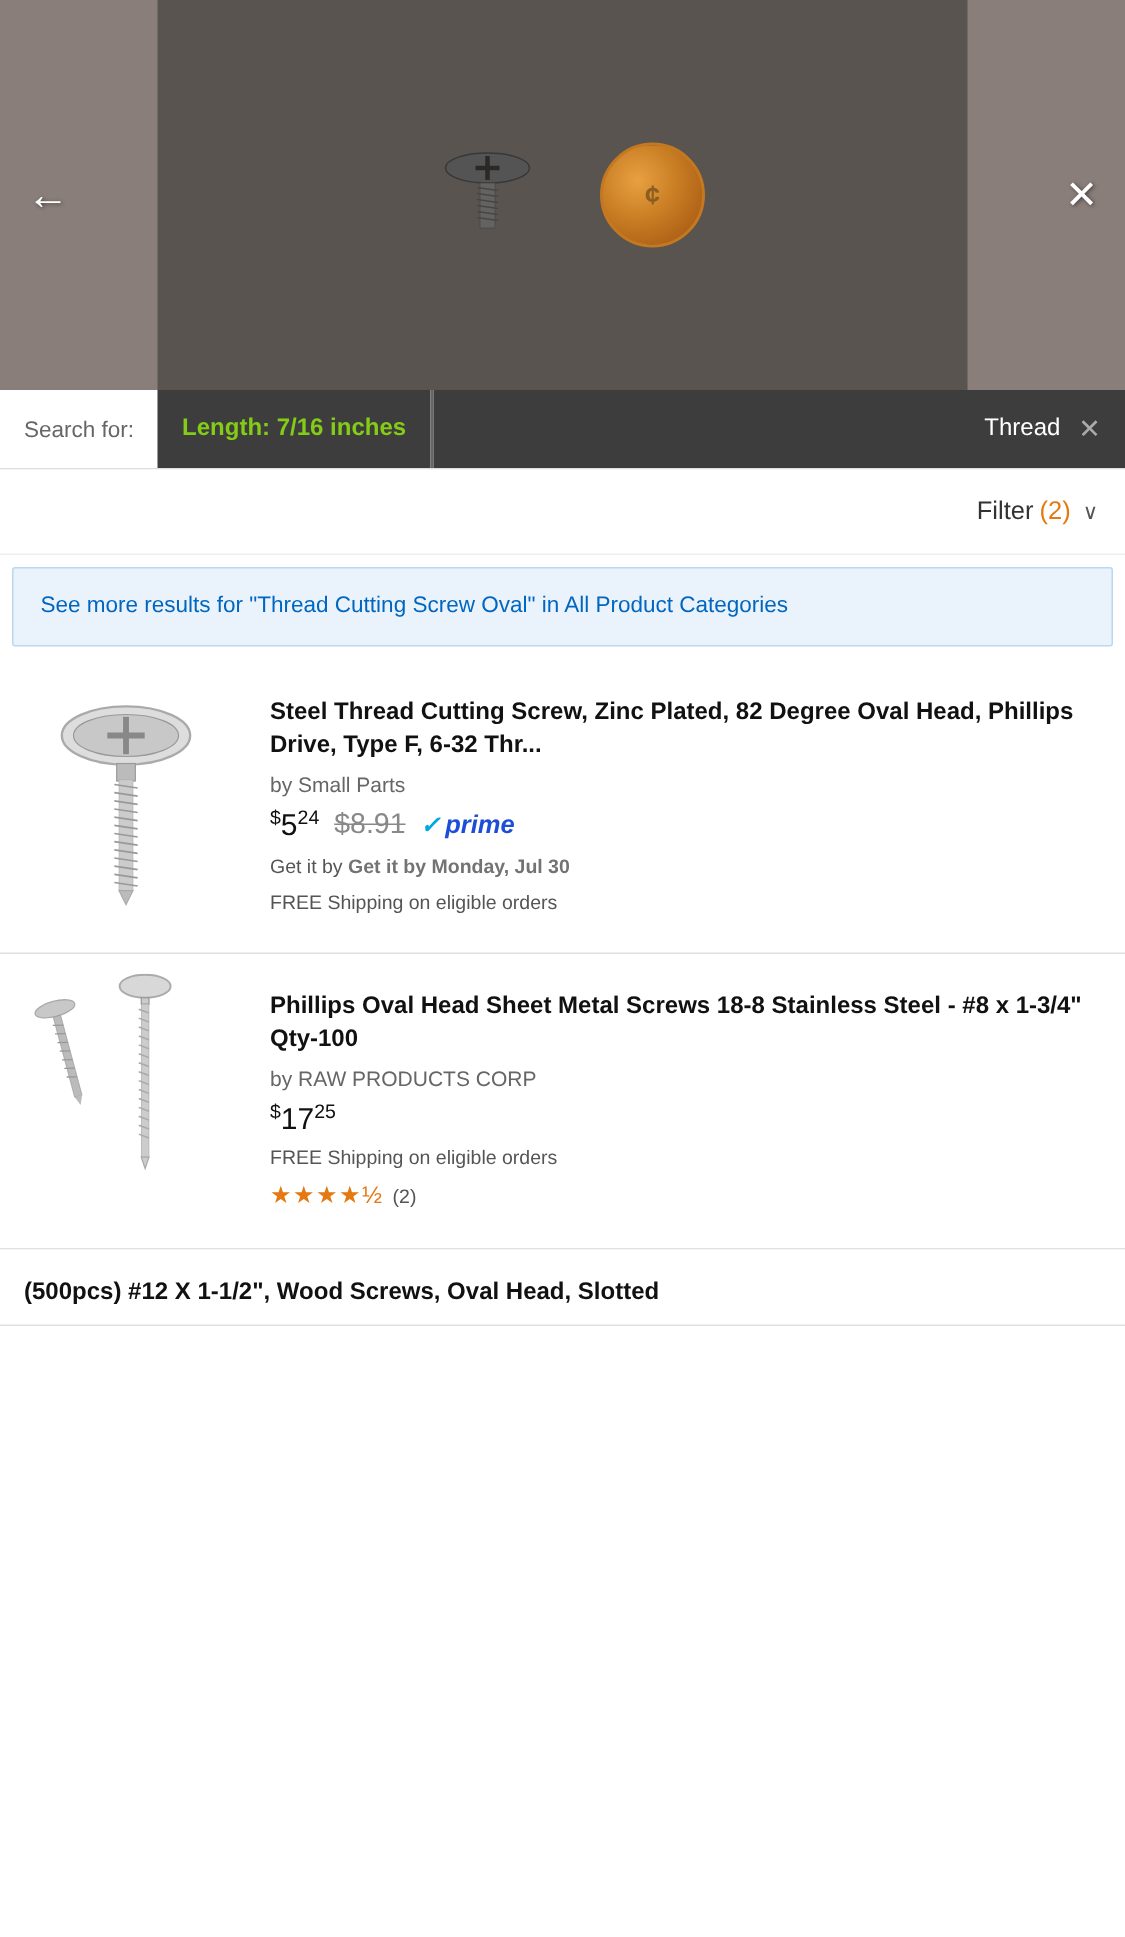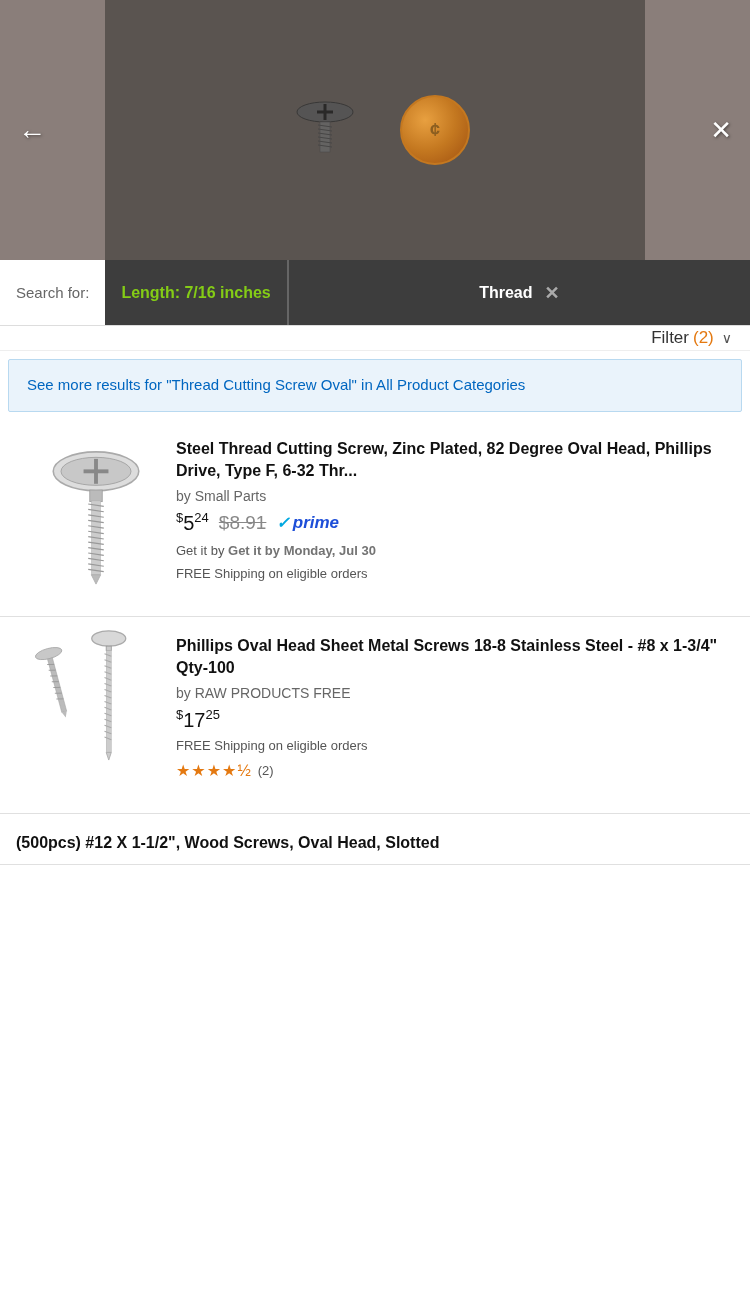--- a/index.html
+++ b/index.html
@@ -63,21 +63,21 @@
       z-index: 10;
       text-shadow: 1px 1px 3px rgba(0,0,0,0.5);
     }
 
     
     .search-bar {
       display: flex;
       align-items: stretch;
       background: #fff;
       border-bottom: 1px solid #ddd;
-      height: 66px;
+      height: 53px;
     }
     .search-label {
       display: flex;
       align-items: center;
       padding: 0 16px;
       color: #666;
       font-size: 15px;
       white-space: nowrap;
       flex-shrink: 0;
     }
@@ -92,43 +92,43 @@
       white-space: nowrap;
       flex-shrink: 0;
     }
     .search-tag-thread {
       display: flex;
       align-items: center;
       background: #3d3d3d;
       color: #fff;
       padding: 0 16px;
       font-size: 16px;
-      font-weight: 700;
+      font-weight: 400;
       white-space: nowrap;
       flex: 1;
-      justify-content: center;
+      justify-content: flex-end;
     }
     .search-tag-thread .close-x {
       margin-left: 12px;
       font-size: 18px;
       color: #aaa;
       cursor: pointer;
     }
     .tag-divider {
       width: 2px;
       background: #666;
       height: 100%;
     }
 
     
     .filter-bar {
       display: flex;
       align-items: center;
       justify-content: flex-end;
-      padding: 2px 18px;
+      padding: 18px 18px;
       border-bottom: 1px solid #eee;
       background: #fff;
     }
     .filter-btn {
       display: flex;
       align-items: center;
       font-size: 17px;
       color: #333;
       cursor: pointer;
       gap: 4px;
@@ -155,23 +155,25 @@
       color: #0066c0;
       font-size: 15px;
       line-height: 1.5;
       cursor: pointer;
       text-decoration: none;
     }
 
     
     .product-item {
       display: flex;
-      padding: 18px 16px;
+      padding: 18px 4px;
       border-bottom: 1px solid #e0e0e0;
+      gap: 16px;
       background: #fff;
+      align-items: center;
     }
     .product-image {
       width: 160px;
       min-width: 160px;
       height: 160px;
       display: flex;
       align-items: center;
       justify-content: center;
       flex-shrink: 0;
     }
@@ -417,21 +419,21 @@
         <line x1="15" y1="95" x2="23" y2="98" stroke="#aaa" stroke-width="1.2"></line>
         <line x1="15" y1="102" x2="23" y2="105" stroke="#aaa" stroke-width="1.2"></line>
         <line x1="15" y1="109" x2="23" y2="112" stroke="#aaa" stroke-width="1.2"></line>
         <line x1="15" y1="116" x2="23" y2="119" stroke="#aaa" stroke-width="1.2"></line>
         <polygon points="17,134 23,134 20,143" fill="#ccc" stroke="#aaa"></polygon>
       </g>
     </svg>
   </div>
   <div class="product-info">
     <div class="product-title">Phillips Oval Head Sheet Metal Screws 18-8 Stainless Steel - #8 x 1-3/4" Qty-100</div>
-    <div class="product-brand">by RAW PRODUCTS FREE</div>
+    <div class="product-brand">by RAW PRODUCTS CORP</div>
     <div class="price-row">
       <span class="price-main">
         <sup>$</sup><span style="font-size:20px;">17</span><sup class="cents">25</sup>
       </span>
     </div>
     <div class="free-shipping">FREE Shipping on eligible orders</div>
     <div class="stars-row">
       <span class="stars">★★★★½</span>
       <span class="review-count">(2)</span>
     </div>

